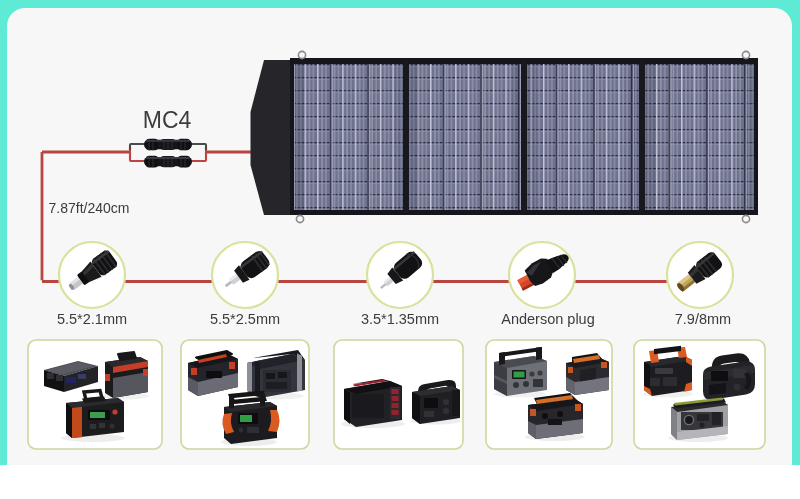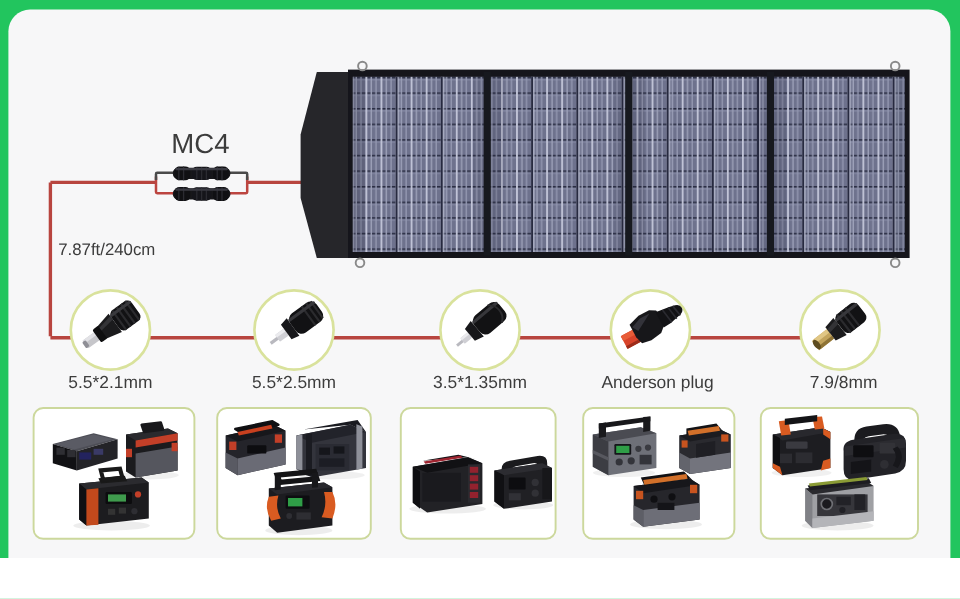--- a/index.html
+++ b/index.html
@@ -1,16 +1,16 @@
 <!DOCTYPE html>
 <html><head>
 <meta charset="utf-8">
 <style>
   html,body{margin:0;padding:0;background:#ffffff;}
-  #stage{position:relative;width:800px;height:465px;background:#22c55e;overflow:hidden;
+  #stage{position:relative;width:800px;height:465px;background:#5eead4;overflow:hidden;
          font-family:"Liberation Sans", sans-serif;}
 </style>
 </head>
 <body>
 <div id="stage">
 <svg width="800" height="499" viewBox="0 0 800 499" xmlns="http://www.w3.org/2000/svg">
   <defs>
     <pattern id="cells" x="292" y="64" width="12.55" height="13" patternUnits="userSpaceOnUse">
       <rect width="12.55" height="13" fill="#6e728d"></rect>
       <rect width="12.55" height="13" fill="#6e728d"></rect>

